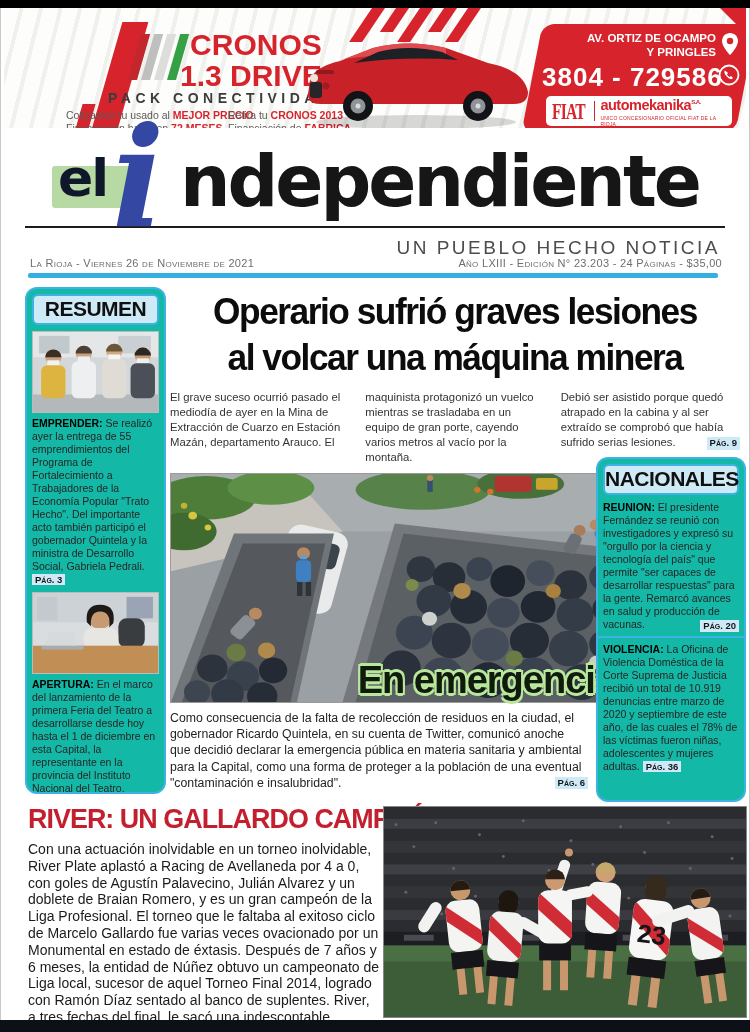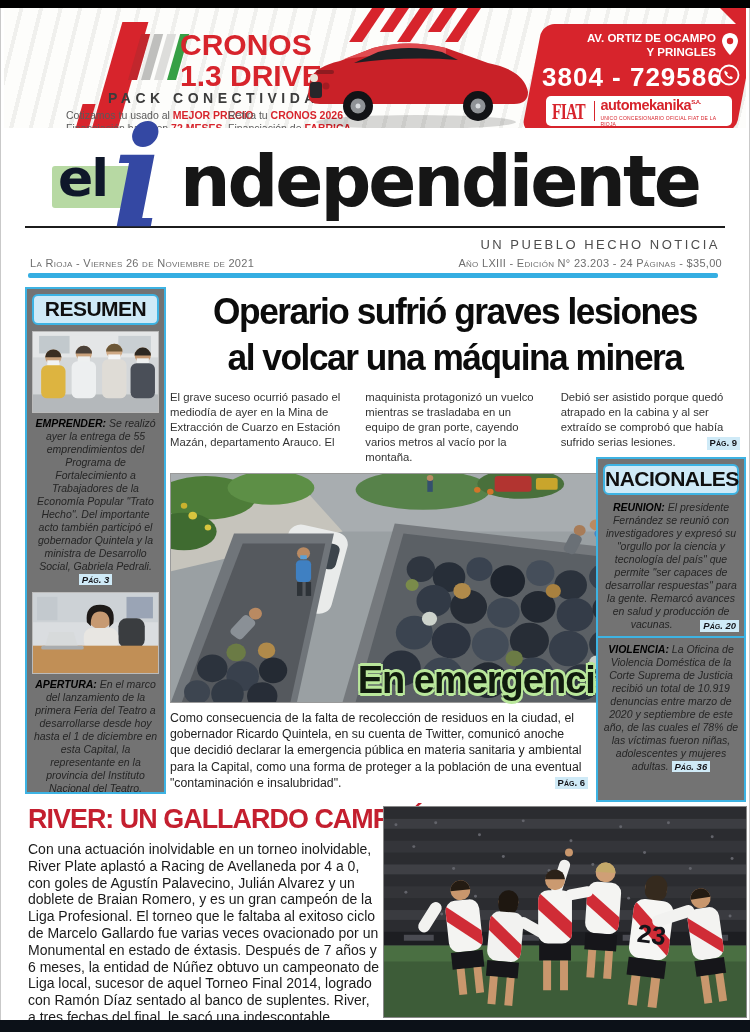--- a/index.html
+++ b/index.html
@@ -22,21 +22,21 @@
   .slash-tip{left:70px;top:96px;width:13px;height:30px;}
   .mini{top:26px;width:9px;height:46px;background:#c1272d;transform:skewX(-16deg);transform-origin:bottom left;}
   .mini.g1{left:124px;background:#c1272d;}
   .mini.g2{left:137px;background:#bfbfbd;}
   .mini.g3{left:150px;background:#dddddb;}
   .mini.g4{left:163px;background:#36a045;}
   .tstripe{top:0;width:13px;background:#d7242c;transform:skewX(-34deg);transform-origin:top left;}
   .corner-wedge{right:0;top:0;width:40px;height:26px;background:#d7242c;
                 clip-path:polygon(35% 0,100% 0,100% 100%);}
   .ad-model{left:176px;top:22px;color:#d7242c;font-weight:bold;line-height:1.02;
-            font-size:30px;letter-spacing:0px;}
+            font-size:30px;letter-spacing:0px;text-align:right;}
   .ad-pack{left:104px;top:82px;color:#3c3c3c;font-size:14px;font-weight:bold;letter-spacing:4.5px;}
   .fin{font-size:10.5px;color:#5a5a5a;line-height:1.25;}
   .fin b{color:#d7242c;}
   .fin1{left:62px;top:101px;}
   .fin2{left:224px;top:101px;}
   .ad-car{left:292px;top:18px;}
   .panel{left:528px;top:16px;width:214px;height:108px;background:#d7242c;border-radius:12px;
          transform:skewX(-11deg);transform-origin:center;}
   .panel-inner{position:absolute;inset:0;transform:skewX(11deg);}
   .addr{position:absolute;top:8px;right:30px;color:#fff;font-weight:bold;font-size:11.5px;
@@ -55,32 +55,32 @@
 
   
   .rule{top:226px;left:25px;width:700px;height:2px;background:#1c1c1c;z-index:1;}
   .green-rect{left:52px;top:166px;width:84px;height:42px;background:#b7d9a3;border-radius:3px;z-index:2;}
   .logo-el{left:58px;top:152px;font-size:52px;font-weight:bold;color:#0f172a;line-height:1;z-index:3;
            font-family:"DejaVu Sans",sans-serif;letter-spacing:-2px;}
   .logo-i{left:112px;top:116px;font-size:138px;line-height:0.9;font-style:italic;font-weight:bold;
           color:#3448a3;font-family:"DejaVu Serif",serif;z-index:4;}
   .logo-rest{left:180px;top:146px;font-size:71px;font-weight:bold;color:#161616;line-height:1;z-index:3;
              font-family:"DejaVu Sans",sans-serif;letter-spacing:-3px;}
-  .tagline{top:237px;right:30px;font-size:13px;letter-spacing:2.5px;color:#4d4d4d;z-index:3;}
+  .tagline{top:237px;right:30px;font-size:19px;letter-spacing:2.5px;color:#4d4d4d;z-index:3;}
   .dateline{top:257px;left:30px;font-size:11px;color:#6e6e6e;font-variant:small-caps;letter-spacing:0.3px;}
   .edition{top:257px;right:28px;font-size:11px;color:#6e6e6e;font-variant:small-caps;letter-spacing:0.3px;}
   .cyan-bar{top:273px;left:28px;width:690px;height:5px;background:#35aee2;border-radius:2px;}
 
   
-  .sidebox{border:2.5px solid #3db3e3;border-radius:0;background:#737373;box-sizing:border-box;
+  .sidebox{border:2.5px solid #3db3e3;border-radius:12px;background:#14b8a6;box-sizing:border-box;
            padding:5px;overflow:hidden;}
   .sidebox-title{border:2px solid #3db3e3;border-radius:6px;background:#cfeaf7;text-align:center;
                  font-weight:bold;font-size:21px;letter-spacing:-0.5px;color:#101010;padding:1px 0 2px;}
   .side-photo{width:100%;height:82px;margin:6px 0 4px;border:1px solid #bbb;box-sizing:border-box;display:block;}
-  .sidetext{font-size:10.5px;line-height:1.24;color:#252525;text-align:center;font-style:italic;}
+  .sidetext{font-size:10.5px;line-height:1.24;color:#252525;text-align:left;}
   .sidetext b{color:#000;}
   .pageref{background:#cfeaf7;font-weight:bold;font-size:9.5px;color:#15151a;padding:0 3px;
            font-variant:small-caps;}
   .pr-right{float:right;margin-top:2px;}
   .divider{height:2px;background:#3db3e3;margin:5px -5px;}
 
   .resumen{left:25px;top:287px;width:141px;height:507px;}
   .nacionales{left:596px;top:457px;width:150px;height:345px;}
 
   
@@ -127,21 +127,21 @@
       <div>CRONOS</div>
       <div>1.3 DRIVE</div>
     </div>
     <div class="abs ad-pack">PACK CONECTIVIDAD</div>
 
     <div class="abs fin fin1">
       <div><span>Cotizamos tu usado al </span><b>MEJOR PRECIO</b></div>
       <div><span>Financiación hasta en </span><b>72 MESES</b></div>
     </div>
     <div class="abs fin fin2">
-      <div><span>Retira tu </span><b>CRONOS 2026</b></div>
+      <div><span>Retira tu </span><b>CRONOS 2013</b></div>
       <div><span>Financiación de </span><b>FABRICA</b></div>
     </div>
 
     <svg class="abs ad-car" width="240" height="106" viewBox="0 0 240 106">
       <ellipse cx="120" cy="96" rx="100" ry="7" fill="rgba(0,0,0,0.15)"></ellipse>
       <path d="M232 66 Q228 44 192 37 L150 22 Q112 13 77 22 L44 35 Q18 41 14 54 L12 68 Q12 78 24 78 L218 78 Q232 78 232 66 Z" fill="#c92128"></path>
       <path d="M150 22 Q112 13 77 22 L48 33 Q100 26 150 30 Z" fill="#e04b50"></path>
       <path d="M58 37 L82 26 Q112 18 146 26 L162 34 Q110 30 58 37 Z" fill="#1d2024"></path>
       <rect x="14" y="56" width="12" height="16" rx="3" fill="#26262a"></rect>
       <circle cx="18" cy="52" r="4" fill="#e9e5d8"></circle>

